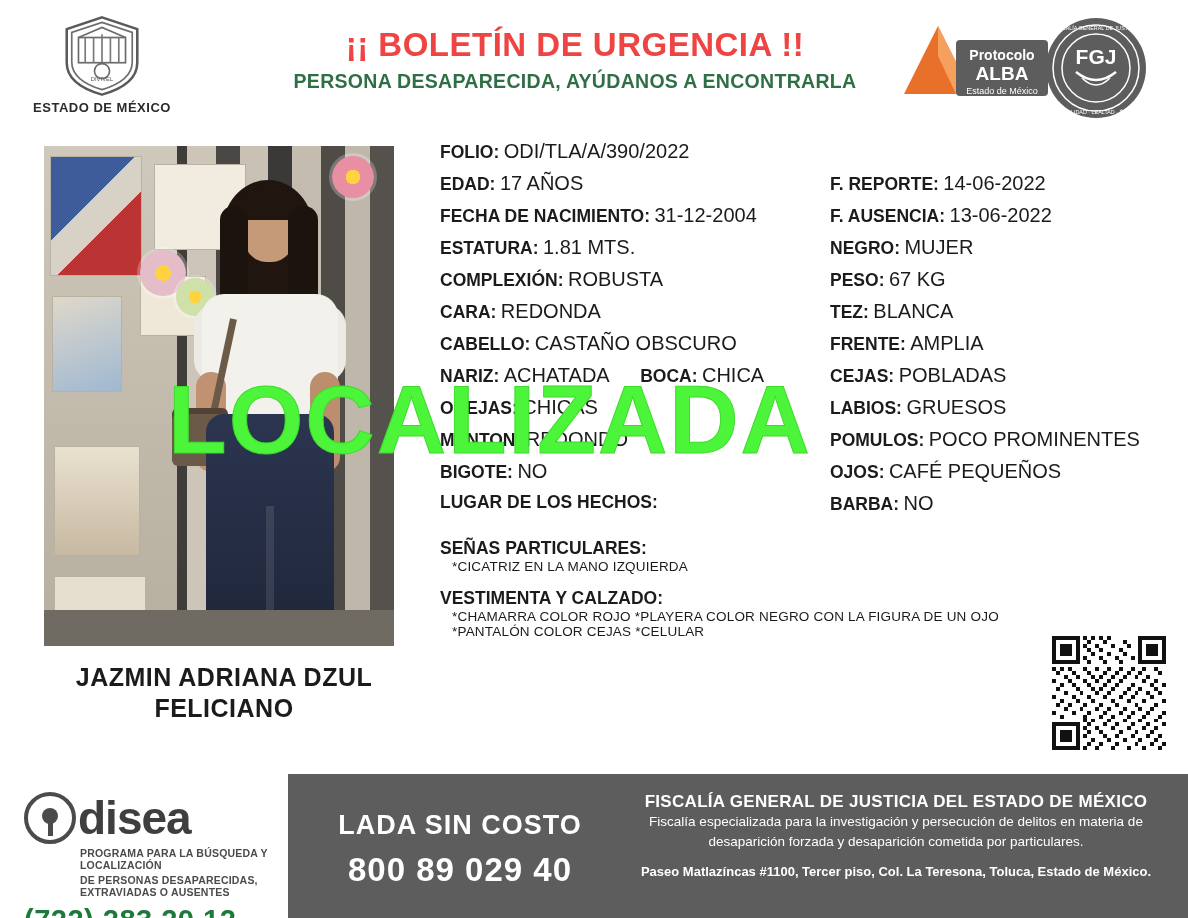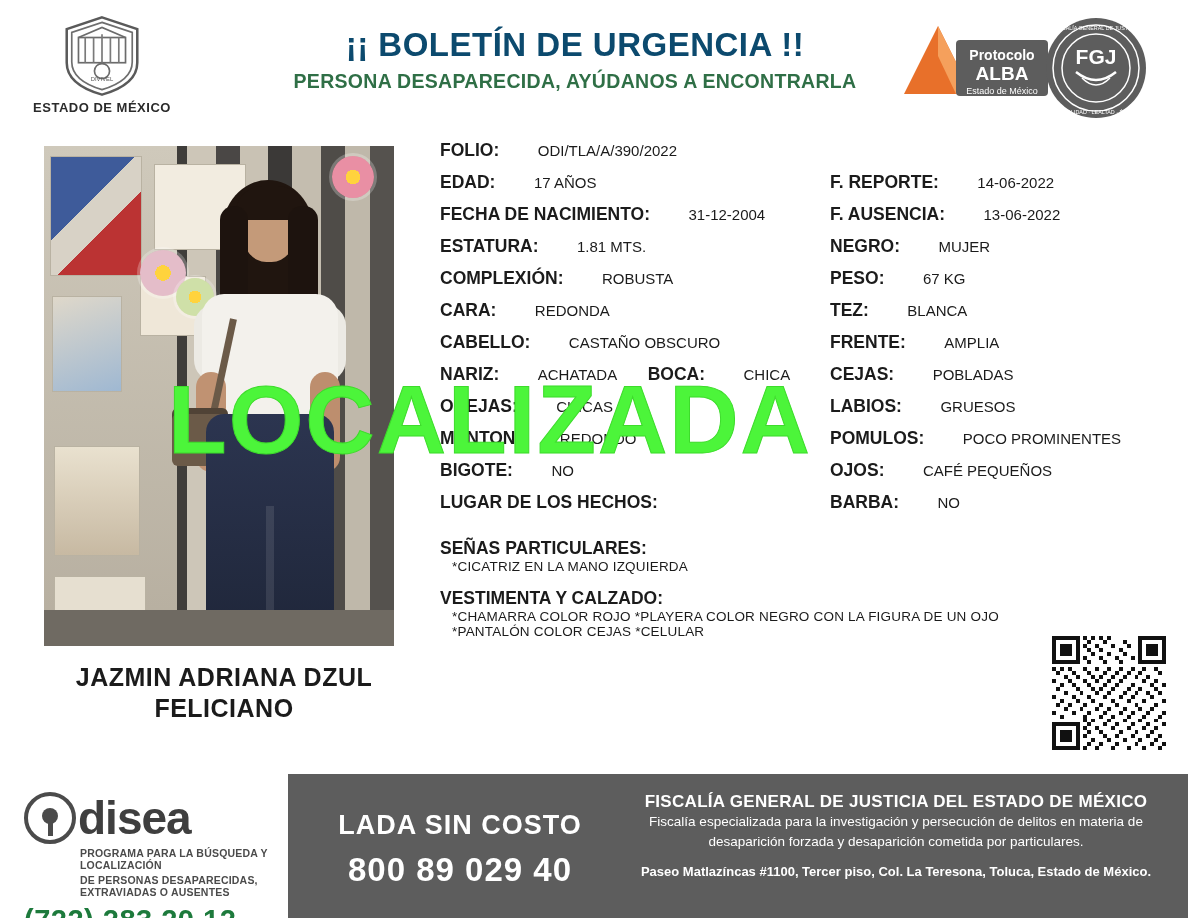--- a/index.html
+++ b/index.html
@@ -23,21 +23,21 @@
   .emblem-shield { width: 84px; height: 84px; margin: 0 auto; display: block; }
   .emblem-caption {
     font-size: 13px; font-weight: bold; letter-spacing: 0.5px;
     color: #2b2b2b; margin-top: 2px;
   }
   .header-titles {
     position: absolute; left: 255px; top: 26px; width: 640px; text-align: center;
   }
   .title-main {
     font-size: 33px; font-weight: bold; letter-spacing: 0.5px;
-    color: #0c4a6e; margin: 0;
+    color: #ef4444; margin: 0;
   }
   .title-sub {
     font-size: 19.5px; font-weight: bold; letter-spacing: 0.3px;
     color: #2f6f46; margin-top: 6px;
   }
 
   
   .alba {
     position: absolute; left: 898px; top: 16px; width: 150px; height: 104px;
   }
@@ -167,21 +167,21 @@
   .person-name {
     position: absolute; left: 44px; top: 662px; width: 360px;
     text-align: center; font-size: 25px; font-weight: bold;
     letter-spacing: 0.5px; line-height: 1.25; color: #1b1b1b;
   }
 
   
   .details { position: absolute; left: 440px; top: 140px; width: 700px; }
   .row { position: relative; height: 32px; }
   .lbl { font-weight: bold; font-size: 17.5px; }
-  .val { font-size: 15px; margin-left: 34px; }
+  .val { font-size: 20px; }
   .col-left { position: absolute; left: 0; top: 0; }
   .col-right { position: absolute; left: 390px; top: 0; white-space: nowrap; }
   .inline-pair { margin-left: 26px; }
 
   .block { margin-top: 2px; }
   .block .head { font-weight: bold; font-size: 17.5px; }
   .block .line { font-size: 13.5px; margin-left: 12px; letter-spacing: 0.2px; }
 
   
   .watermark {

